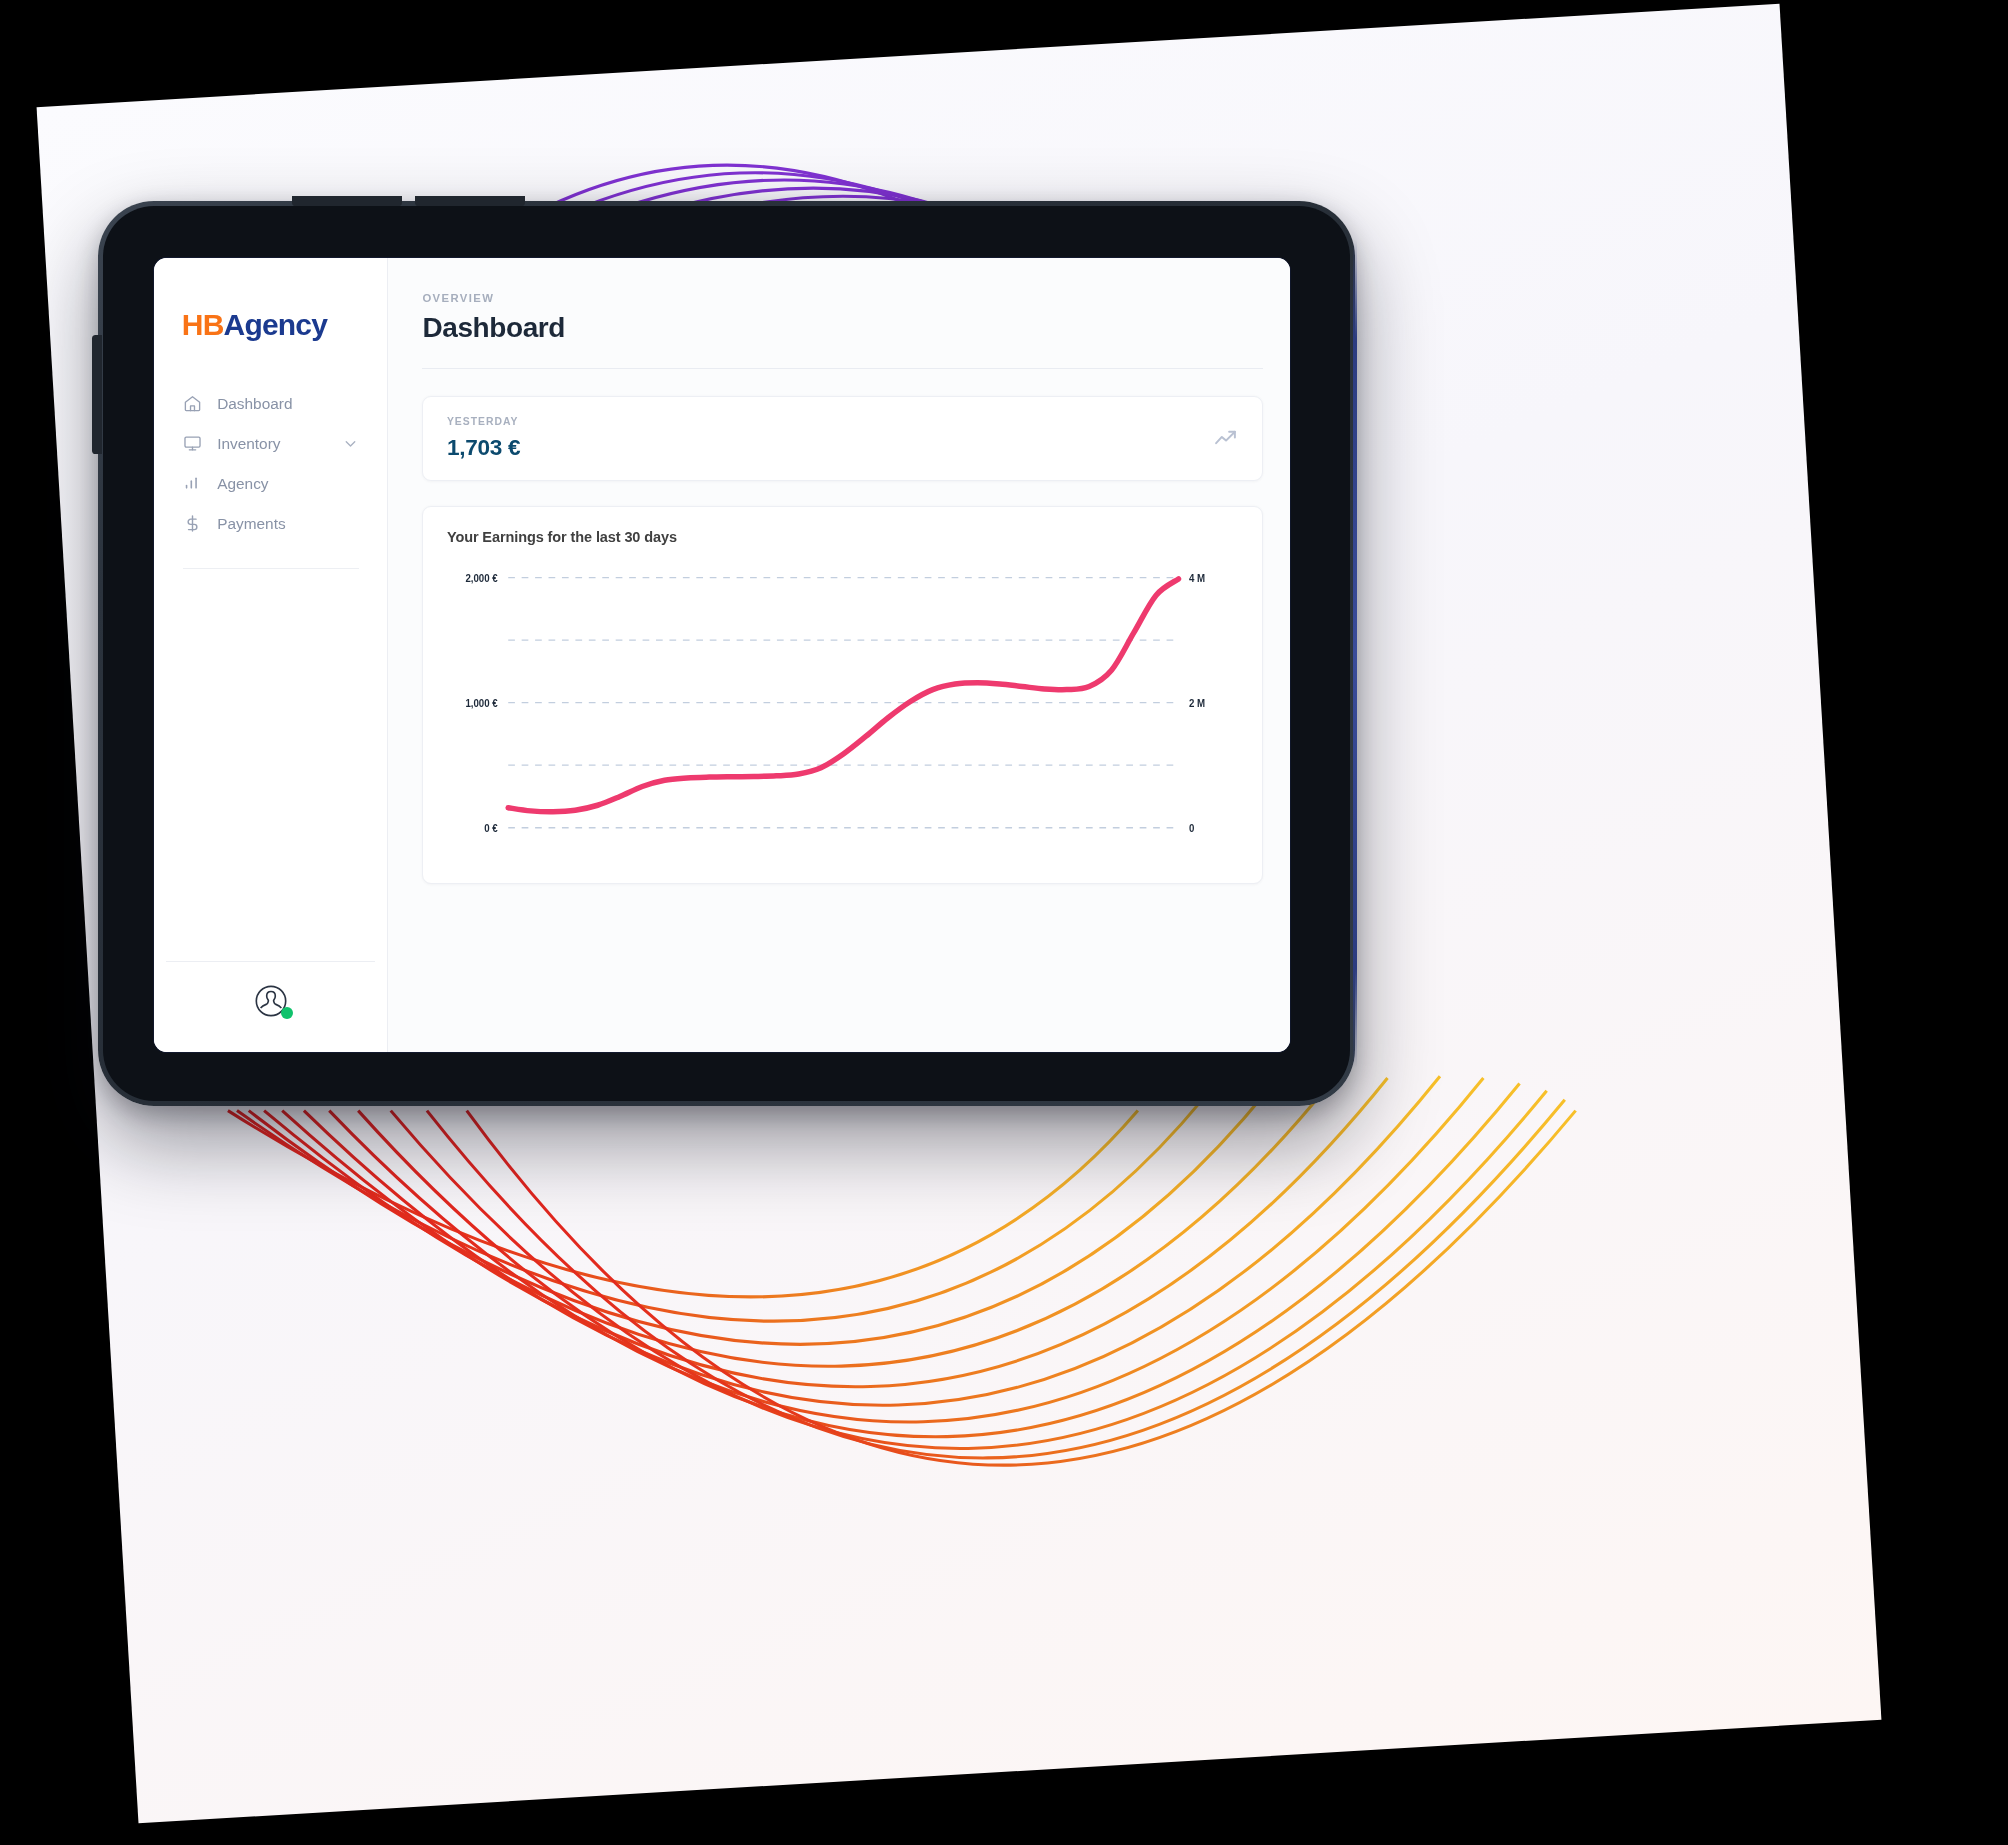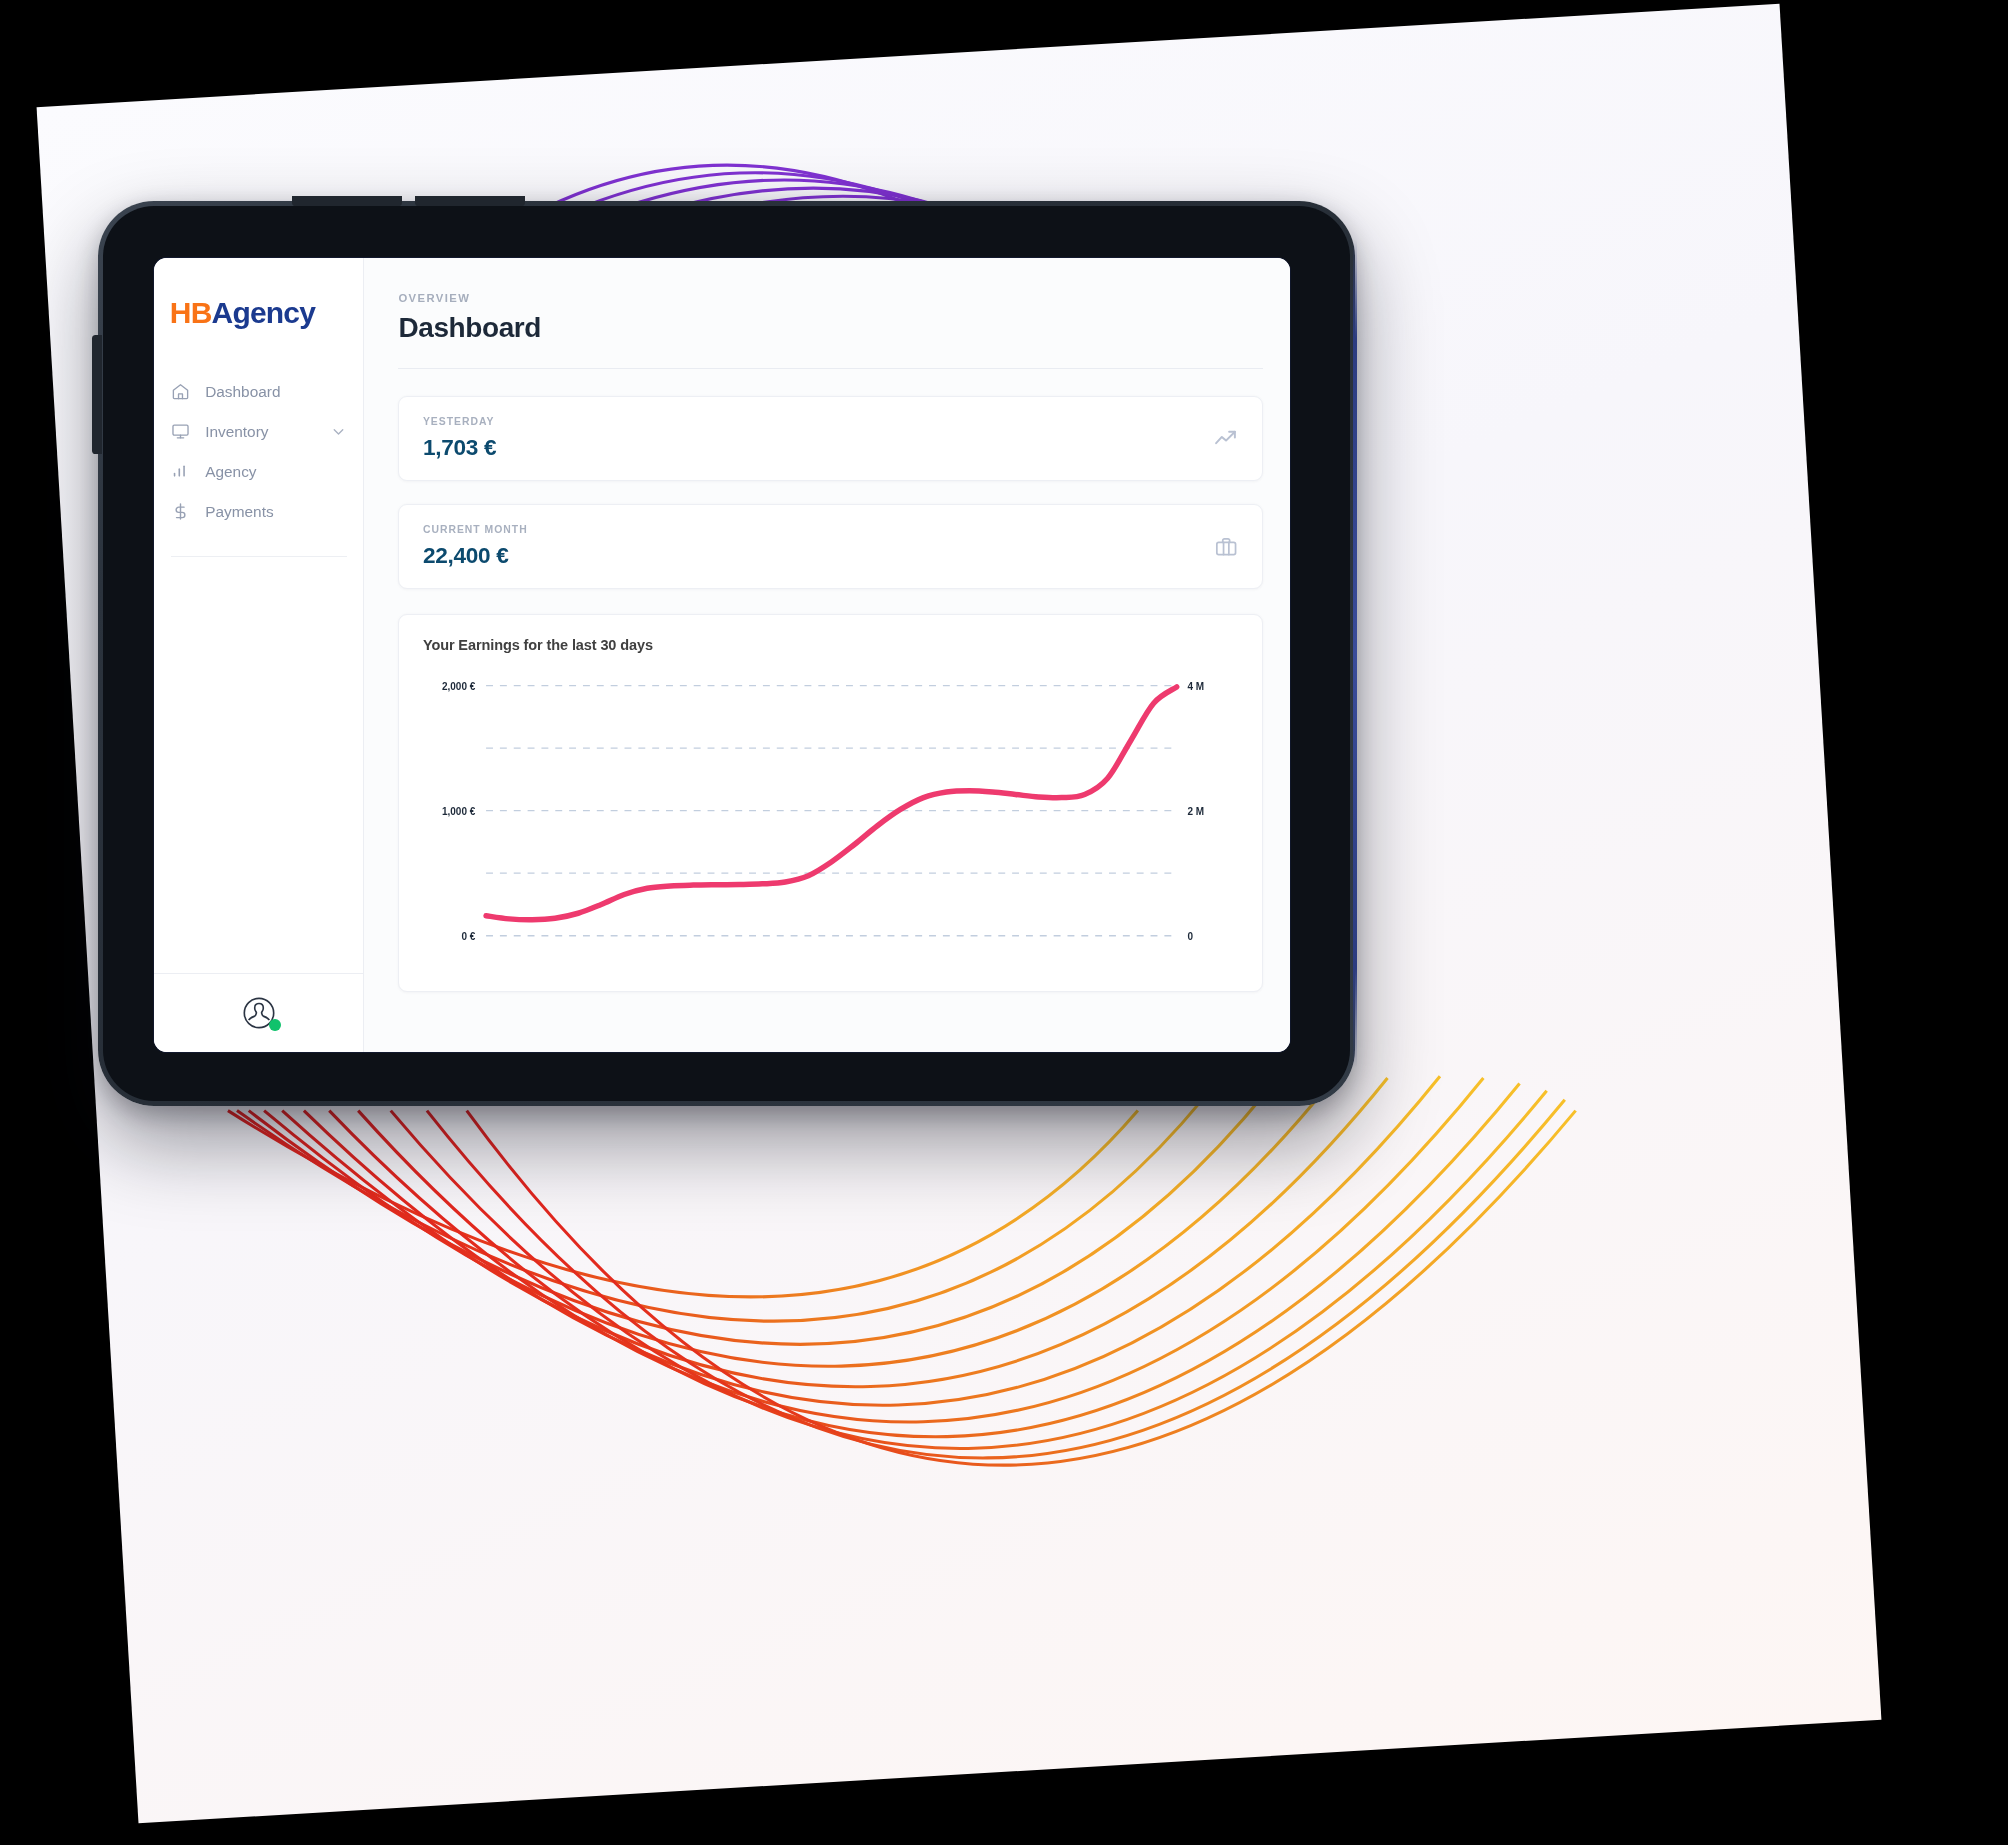--- a/index.html
+++ b/index.html
@@ -81,21 +81,21 @@
   }
 
   
   .sidebar {
     width: 209px;
     min-width: 209px;
     background: #ffffff;
     border-right: 0.9px solid #eceef3;
     display: flex;
     flex-direction: column;
-    padding: 0;
+    padding: 12px;
     position: relative;
   }
   .logo-wrap {
     padding: 40px 0 0 15.4px;
     display: flex; align-items: center;
   }
   .logo-text {
     font-size: 30px;
     font-weight: 700;
     letter-spacing: -0.8px;
@@ -393,34 +393,20 @@
               </div>
               <span class="kpi-icon">
                 <svg width="25" height="25" viewBox="0 0 24 24" fill="none" stroke="currentColor" stroke-width="1.9" stroke-linecap="round" stroke-linejoin="round">
                   <polyline points="3 16.5 8.5 10.5 12.5 14 21 5.5"></polyline>
                   <polyline points="15.5 5.5 21 5.5 21 11"></polyline>
                 </svg>
               </span>
             </div>
 
 
-            <div class="kpi-card">
-              <div class="kpi-left">
-                <div class="kpi-label">CURRENT MONTH</div>
-                <div class="kpi-value">22,400 €</div>
-              </div>
-              <span class="kpi-icon">
-                <svg width="24.4" height="24.4" viewBox="0 0 24 24" fill="none" stroke="currentColor" stroke-width="1.7" stroke-linecap="round" stroke-linejoin="round">
-                  <rect x="2.8" y="7.2" width="18.4" height="12" rx="1.8"></rect>
-                  <path d="M8.6 7.2V5.4a1.6 1.6 0 0 1 1.6-1.6h3.6a1.6 1.6 0 0 1 1.6 1.6v1.8"></path>
-                  <path d="M9.4 7.2v12"></path>
-                    <path d="M14.6 7.2v12"></path>
-                </svg>
-              </span>
-            </div>
 
 
           </div>
 
           <section class="chart-card">
             <div class="chart-title">Your Earnings for the last 30 days</div>
             <div class="chart-body">
               <svg class="chart-svg" id="chart-svg" viewBox="0 0 1060 330" preserveAspectRatio="none">
                   <line x1="82" x2="980" y1="290" y2="290" stroke="#b8c6d9" stroke-width="1.4" stroke-dasharray="9 9" opacity="0.85"></line>
                   <line x1="82" x2="980" y1="221" y2="221" stroke="#b8c6d9" stroke-width="1.4" stroke-dasharray="9 9" opacity="0.85"></line>

